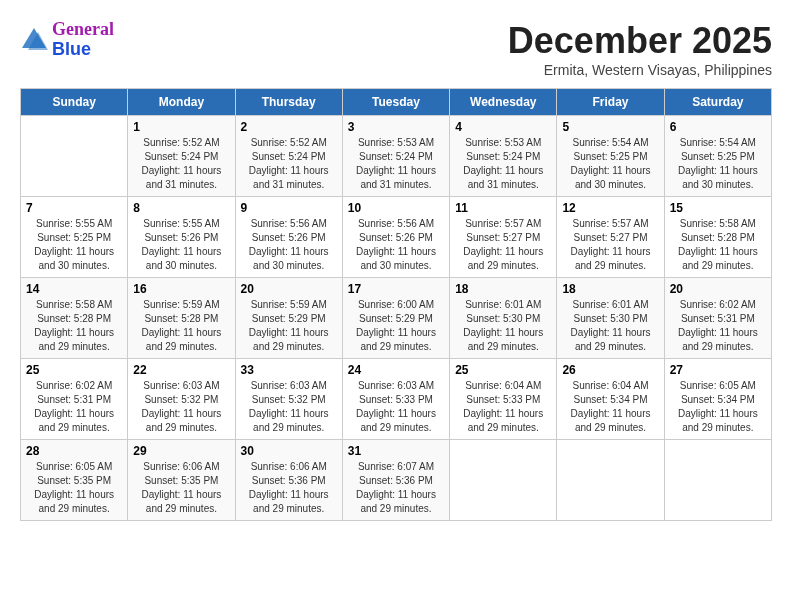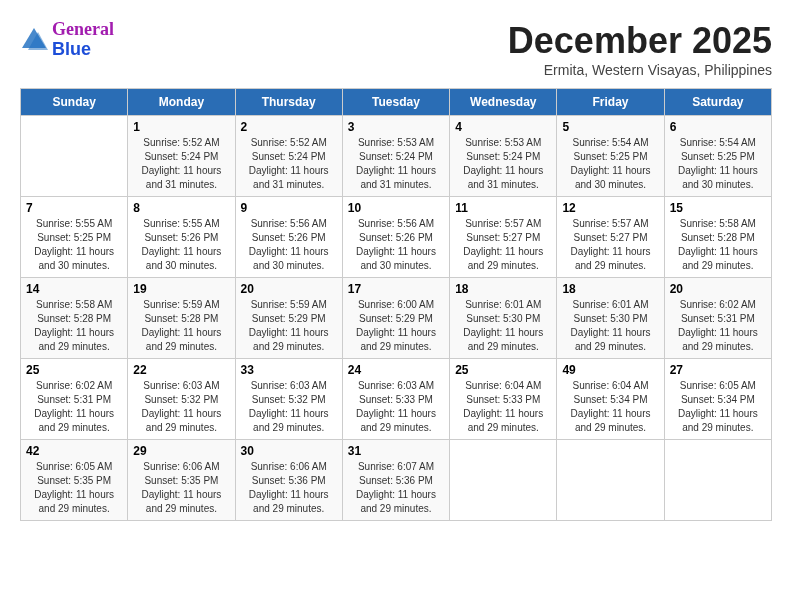--- a/index.html
+++ b/index.html
@@ -176,21 +176,21 @@
           <span class="day-number">15</span>
           <div class="day-info">Sunrise: 5:58 AM<br>Sunset: 5:28 PM<br>Daylight: 11 hours and 29 minutes.</div>
         </td>
       </tr>
       <tr>
         <td>
           <span class="day-number">14</span>
           <div class="day-info">Sunrise: 5:58 AM<br>Sunset: 5:28 PM<br>Daylight: 11 hours and 29 minutes.</div>
         </td>
         <td>
-          <span class="day-number">19</span>
+          <span class="day-number">16</span>
           <div class="day-info">Sunrise: 5:59 AM<br>Sunset: 5:28 PM<br>Daylight: 11 hours and 29 minutes.</div>
         </td>
         <td>
           <span class="day-number">20</span>
           <div class="day-info">Sunrise: 5:59 AM<br>Sunset: 5:29 PM<br>Daylight: 11 hours and 29 minutes.</div>
         </td>
         <td>
           <span class="day-number">17</span>
           <div class="day-info">Sunrise: 6:00 AM<br>Sunset: 5:29 PM<br>Daylight: 11 hours and 29 minutes.</div>
         </td>
@@ -222,31 +222,31 @@
         </td>
         <td>
           <span class="day-number">24</span>
           <div class="day-info">Sunrise: 6:03 AM<br>Sunset: 5:33 PM<br>Daylight: 11 hours and 29 minutes.</div>
         </td>
         <td>
           <span class="day-number">25</span>
           <div class="day-info">Sunrise: 6:04 AM<br>Sunset: 5:33 PM<br>Daylight: 11 hours and 29 minutes.</div>
         </td>
         <td>
-          <span class="day-number">49</span>
+          <span class="day-number">26</span>
           <div class="day-info">Sunrise: 6:04 AM<br>Sunset: 5:34 PM<br>Daylight: 11 hours and 29 minutes.</div>
         </td>
         <td>
           <span class="day-number">27</span>
           <div class="day-info">Sunrise: 6:05 AM<br>Sunset: 5:34 PM<br>Daylight: 11 hours and 29 minutes.</div>
         </td>
       </tr>
       <tr>
         <td>
-          <span class="day-number">42</span>
+          <span class="day-number">28</span>
           <div class="day-info">Sunrise: 6:05 AM<br>Sunset: 5:35 PM<br>Daylight: 11 hours and 29 minutes.</div>
         </td>
         <td>
           <span class="day-number">29</span>
           <div class="day-info">Sunrise: 6:06 AM<br>Sunset: 5:35 PM<br>Daylight: 11 hours and 29 minutes.</div>
         </td>
         <td>
           <span class="day-number">30</span>
           <div class="day-info">Sunrise: 6:06 AM<br>Sunset: 5:36 PM<br>Daylight: 11 hours and 29 minutes.</div>
         </td>

